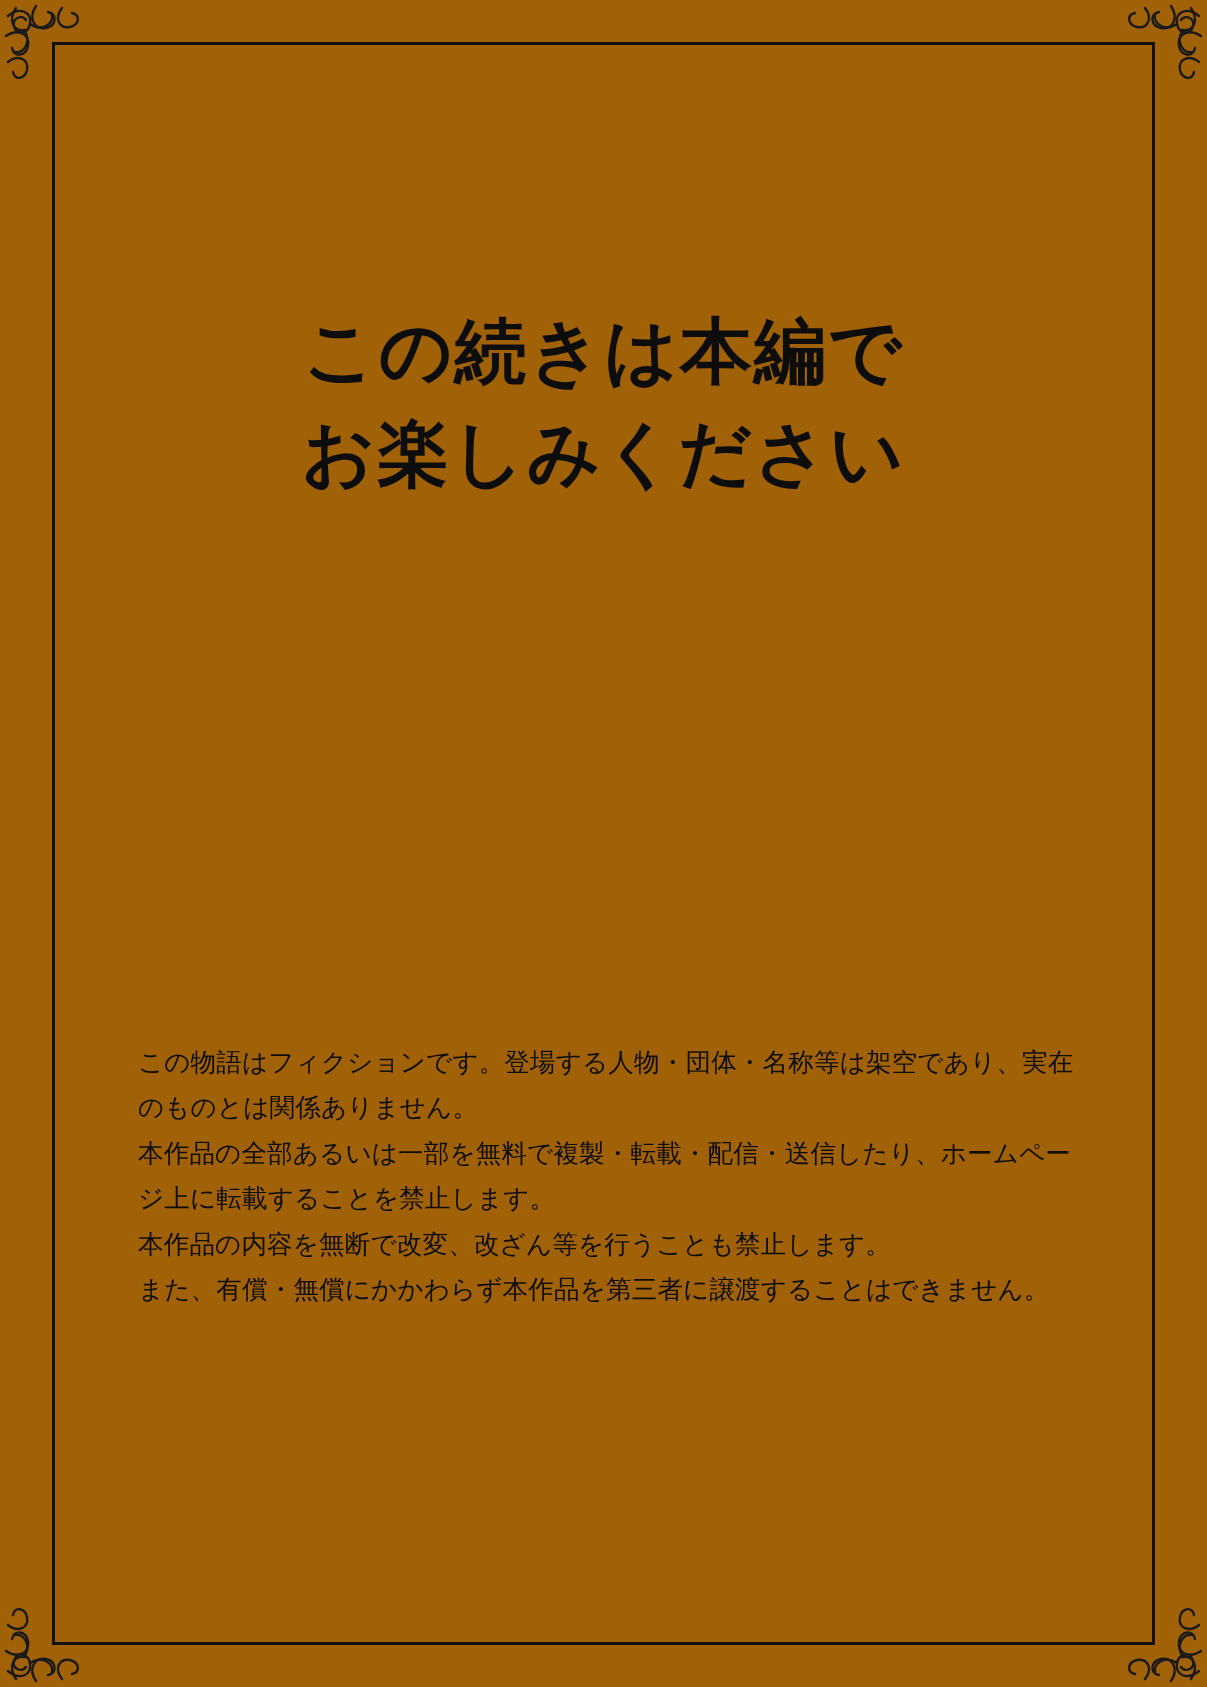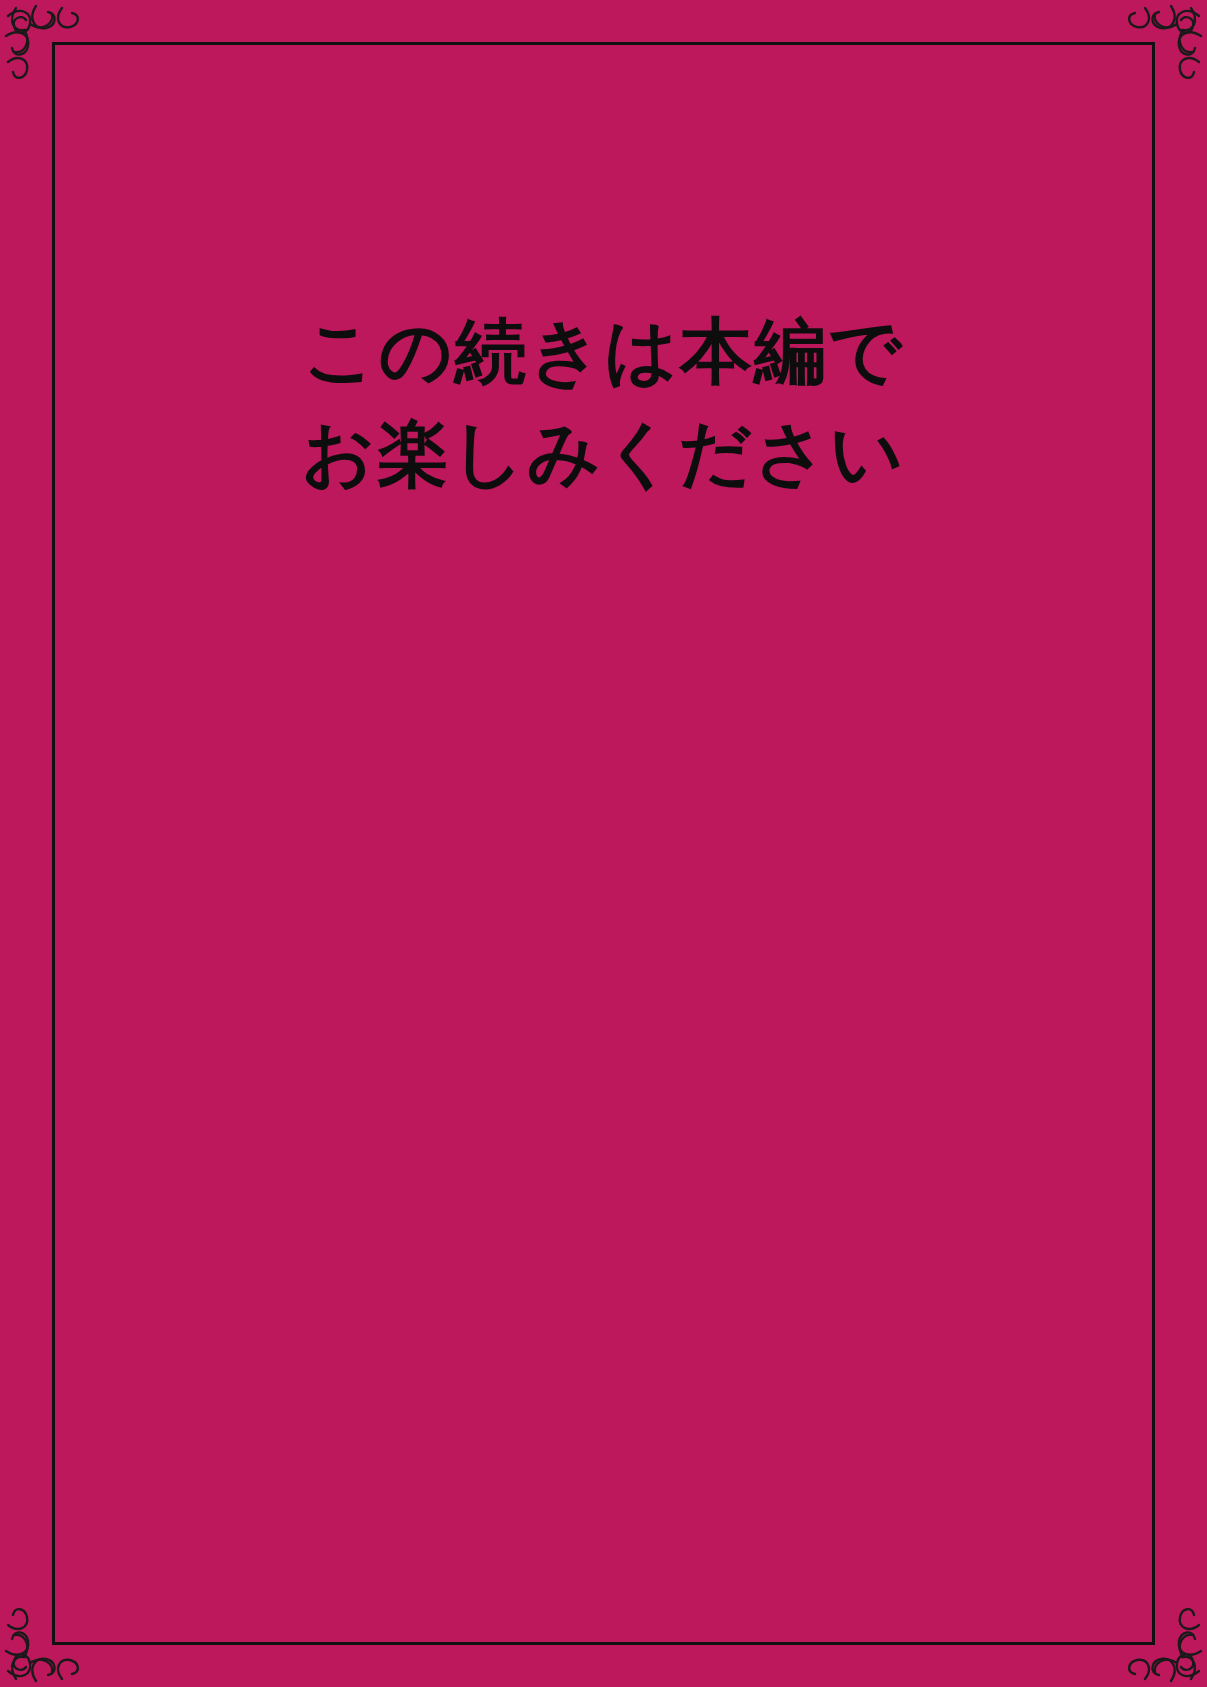--- a/index.html
+++ b/index.html
@@ -4,21 +4,21 @@
 <style>
   html, body {
     margin: 0;
     padding: 0;
     background: #ffffff;
   }
   .page {
     position: relative;
     width: 1207px;
     height: 1687px;
-    background: #be185d;
+    background: #a16207;
     overflow: hidden;
     font-family: "Liberation Sans", sans-serif;
     color: #000000;
   }
 
   
   .corner {
     position: absolute;
     width: 120px;
     height: 120px;
@@ -124,14 +124,18 @@
       <path d="M28 22 C 40 30, 52 22, 50 12"></path>
       <path d="M22 28 C 30 40, 22 52, 12 50"></path>
     </svg>
   </div>
 
   <div class="frame"></div>
 
   <div class="headline">この続きは本編で
 お楽しみください</div>
 
+  <div class="notice">この物語はフィクションです。登場する人物・団体・名称等は架空であり、実在のものとは関係ありません。
+本作品の全部あるいは一部を無料で複製・転載・配信・送信したり、ホームページ上に転載することを禁止します。
+本作品の内容を無断で改変、改ざん等を行うことも禁止します。
+また、有償・無償にかかわらず本作品を第三者に譲渡することはできません。</div>
 
 </div>
 
 </body></html>

